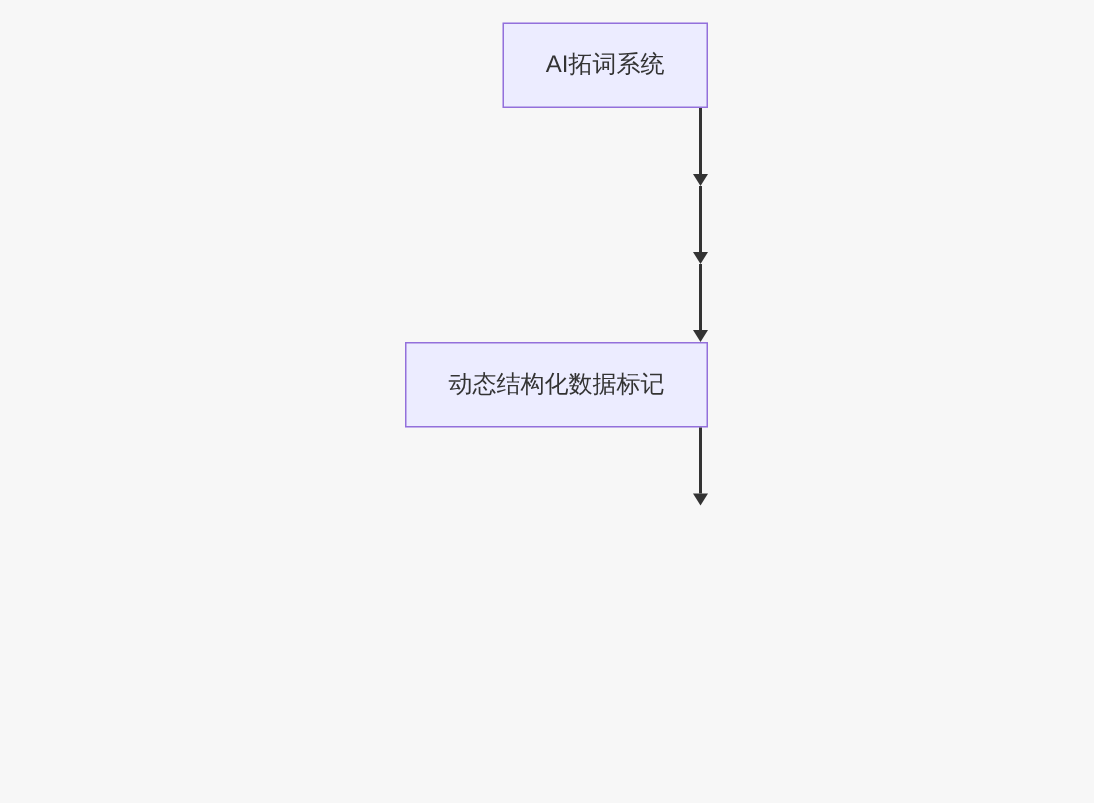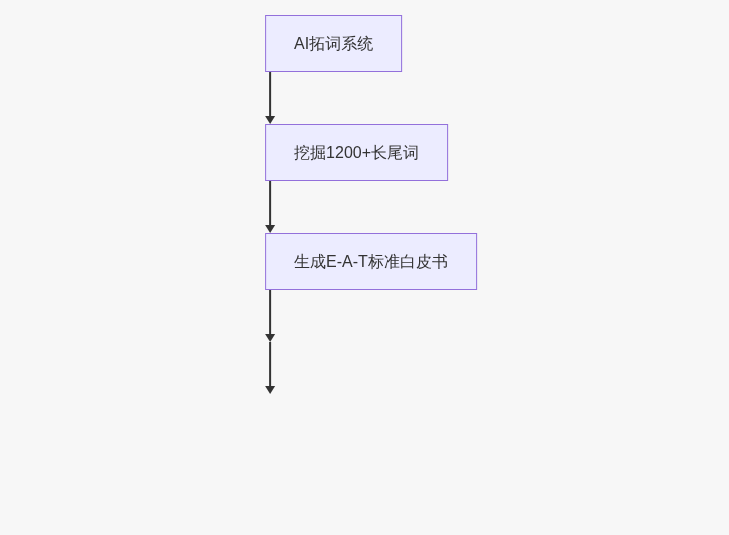--- a/index.html
+++ b/index.html
@@ -16,21 +16,21 @@
     overflow:hidden;
     font-family:"Liberation Sans","DejaVu Sans",sans-serif;
     position:relative;
   }
   .flow{
     position:absolute;
     left:371px;top:15px;
     transform:translateX(-50%);
     display:flex;
     flex-direction:column;
-    align-items:flex-start;
+    align-items:flex-end;
   }
   .node{
     height:57px;
     box-sizing:border-box;
     padding:0 28px;
     background:var(--node-fill);
     border:1px solid var(--node-border);
     display:flex;
     align-items:center;
     justify-content:center;
@@ -67,38 +67,35 @@
 
   <div class="node">
     <span class="label">AI拓词系统</span>
   </div>
 
   <div class="edge">
     <div class="shaft"></div>
     <div class="head"></div>
   </div>
 
-  <div class="node">
-    <span class="label">挖掘1200+长尾词</span>
-  </div>
-
-  <div class="edge">
-    <div class="shaft"></div>
-    <div class="head"></div>
-  </div>
-
-  <div class="node">
-    <span class="label">生成E-A-T标准白皮书</span>
-  </div>
 
   <div class="edge">
     <div class="shaft"></div>
     <div class="head"></div>
   </div>
 
 
   <div class="edge">
     <div class="shaft"></div>
     <div class="head"></div>
   </div>
 
+  <div class="node">
+    <span class="label">动态结构化数据标记</span>
+  </div>
+
+  <div class="edge">
+    <div class="shaft"></div>
+    <div class="head"></div>
+  </div>
+
 
 </div>
 
 </body></html>

